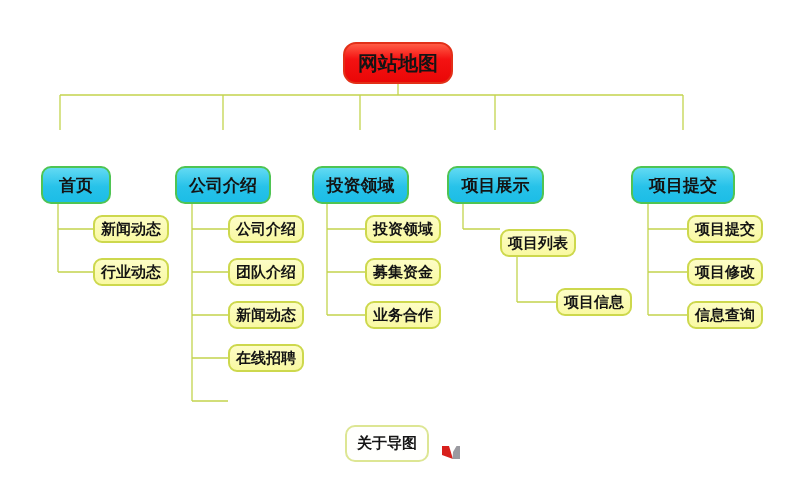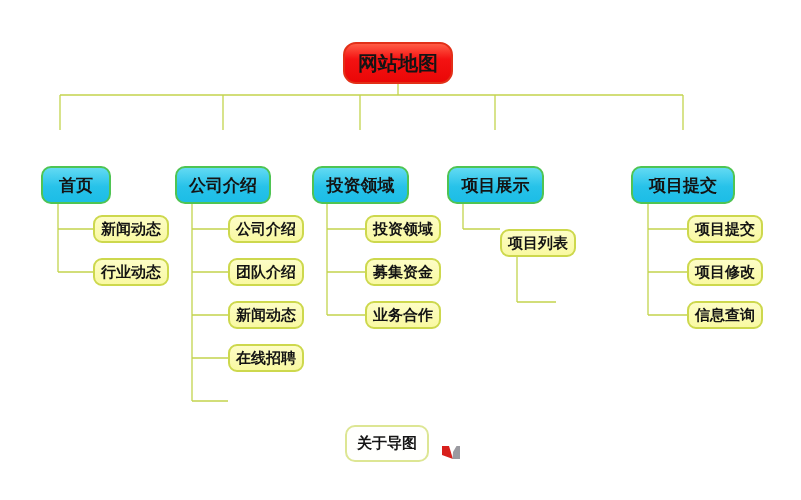--- a/index.html
+++ b/index.html
@@ -78,20 +78,21 @@
   <div class="node l2 c10">公司介绍</div>
   <div class="node l2 c11">团队介绍</div>
   <div class="node l2 c12">新闻动态</div>
   <div class="node l2 c13">在线招聘</div>
 
   <div class="node l2 c20">投资领域</div>
   <div class="node l2 c21">募集资金</div>
   <div class="node l2 c22">业务合作</div>
 
   <div class="node l2 c30">项目列表</div>
+  <div class="node l2 c30b">项目信息</div>
 
   <div class="node l2 c40">项目提交</div>
   <div class="node l2 c41">项目修改</div>
   <div class="node l2 c42">信息查询</div>
 
   <div class="node about">关于导图</div>
 
   <svg class="logo" viewBox="0 0 20 16">
     <polygon points="1,2 8,2 12,15 1,11" fill="#d8201c"></polygon>
     <polygon points="12,8 15.5,2 19,2 19,15 11.5,15" fill="#9a9aa0"></polygon>

